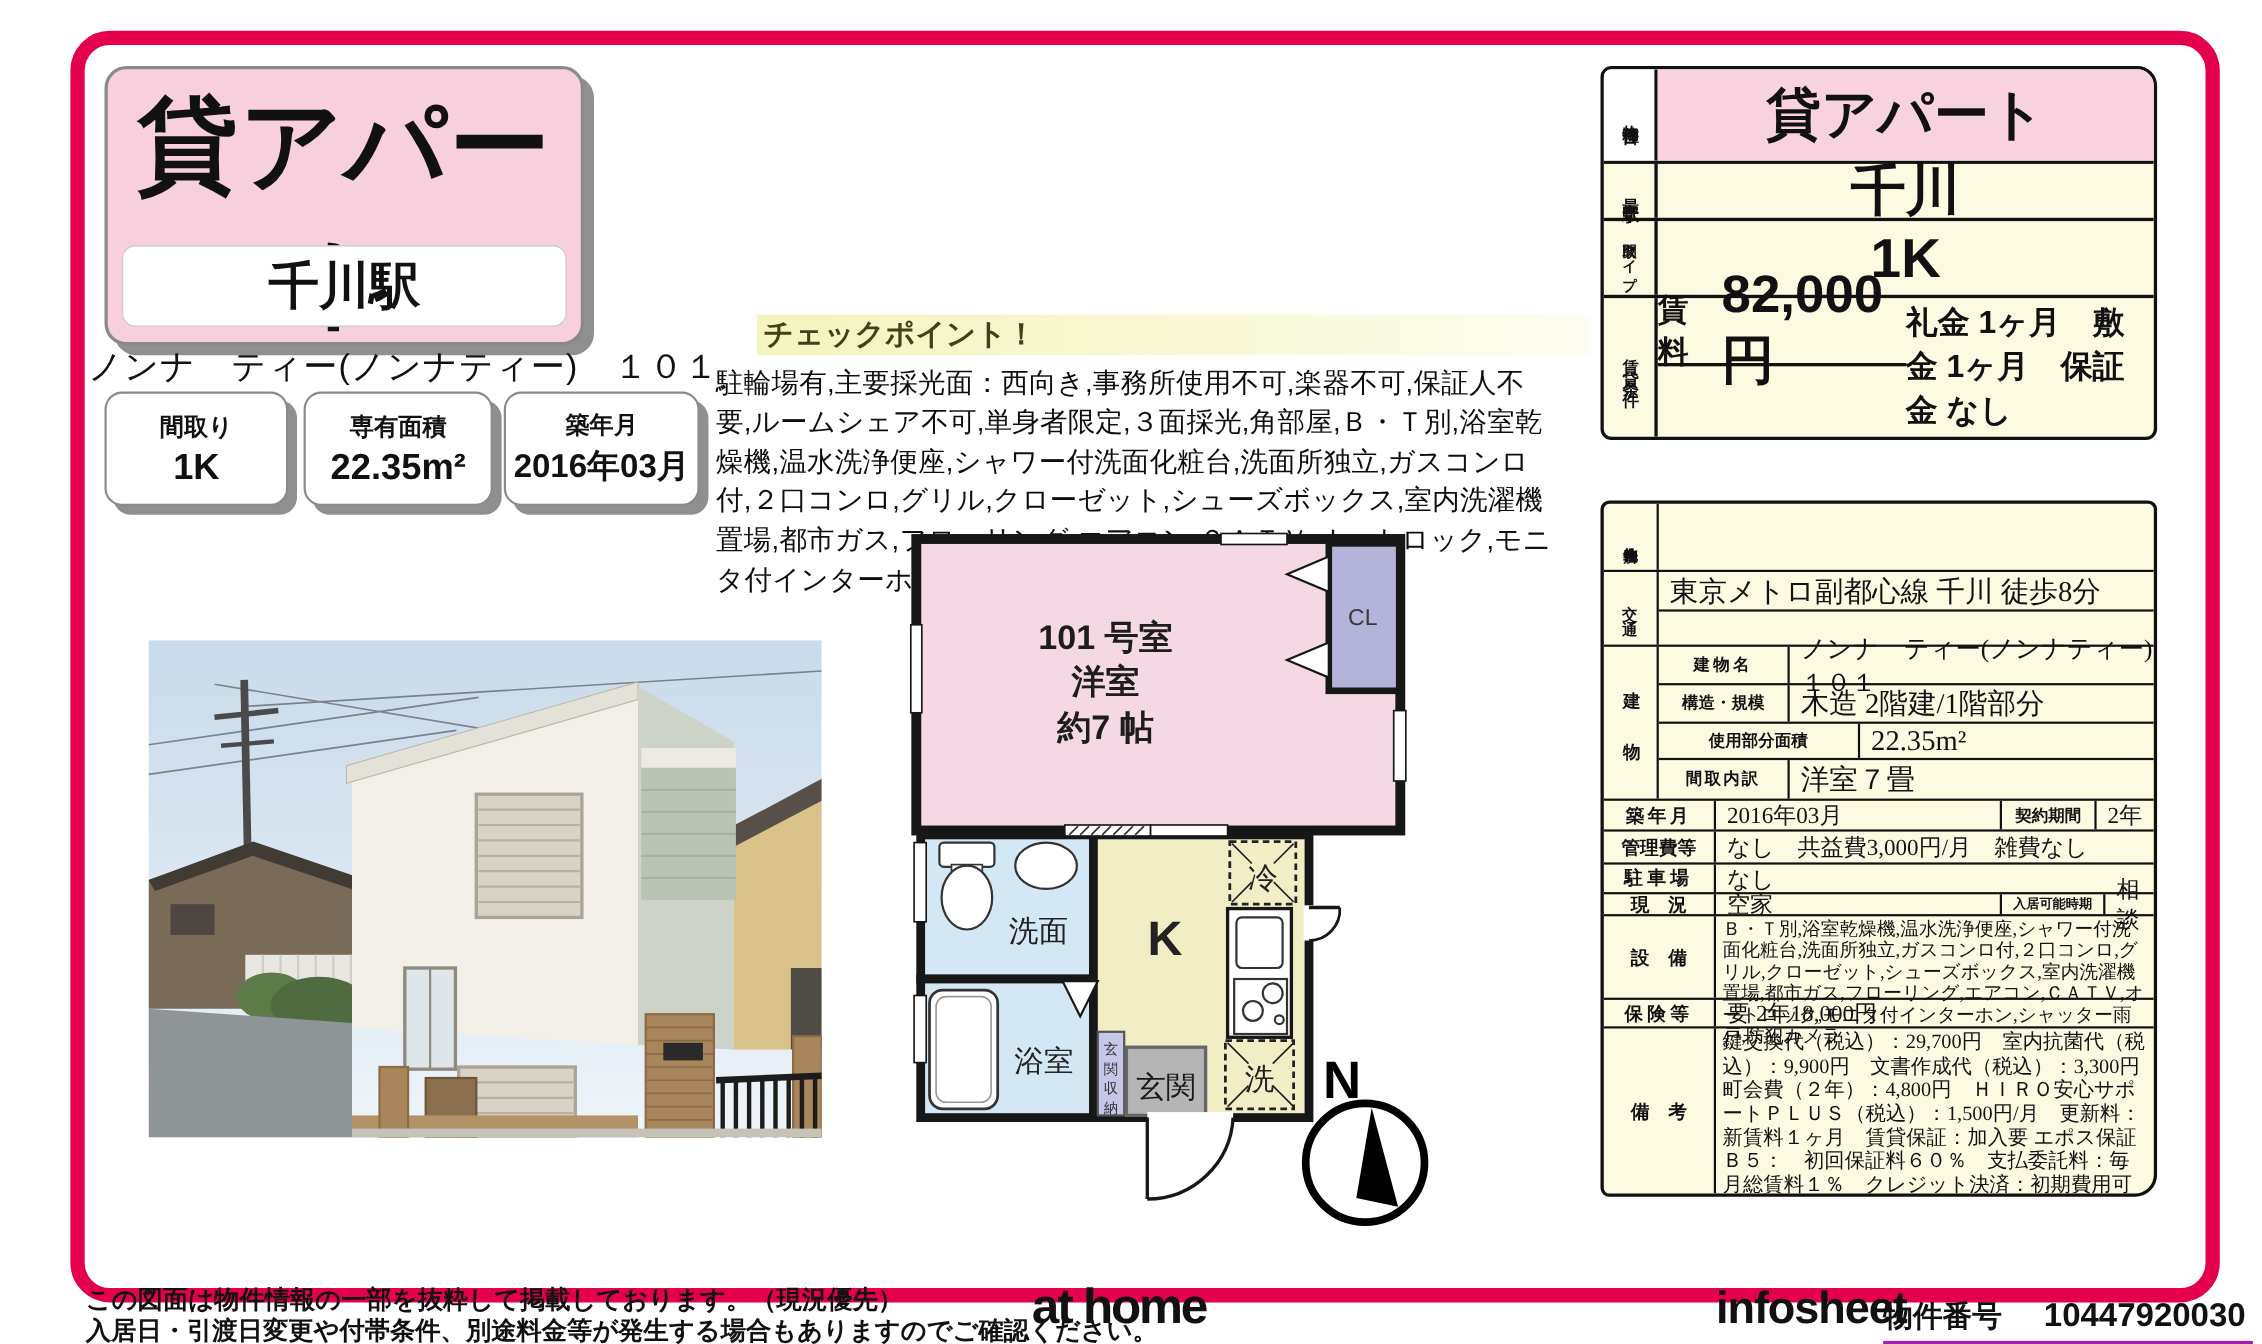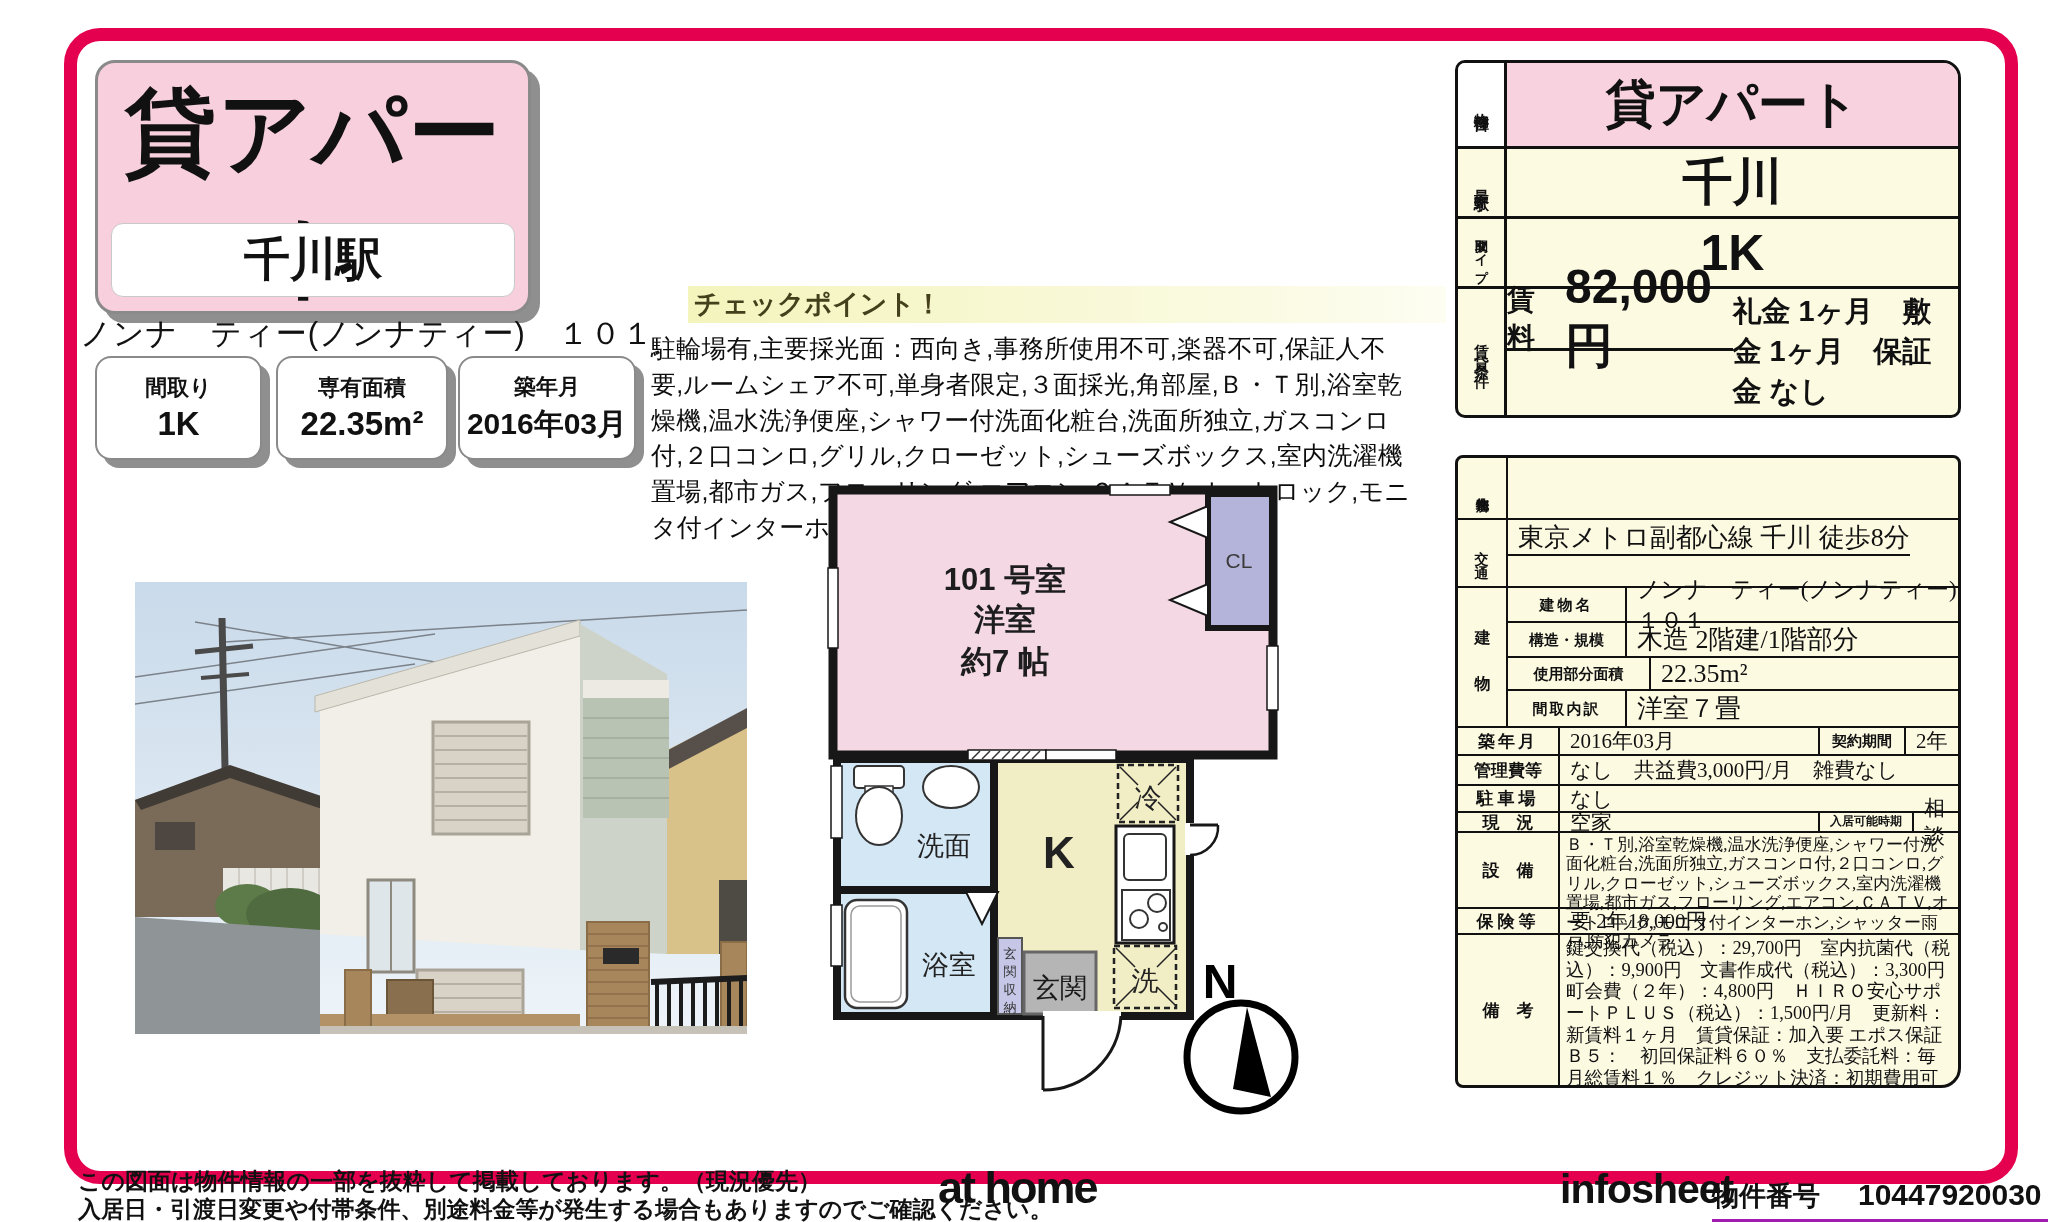--- a/index.html
+++ b/index.html
@@ -203,21 +203,21 @@
     <text x="192" y="516" text-anchor="middle" font-size="13" fill="#333">収</text>
     <text x="192" y="534" text-anchor="middle" font-size="13" fill="#333">納</text>
     <text x="402" y="520" text-anchor="middle" font-size="48" font-weight="800" fill="#000">N</text>
   </svg>
 
   <div class="tbl t1 abs">
     <div class="row" style="height:86px">
       <div class="vlab vt" style="background:#fff;letter-spacing:2px">物件種目</div>
       <div class="cell" style="background:#f9d2e0;font-size:50px;font-weight:800">貸アパート</div>
     </div>
-    <div class="row" style="height:70px">
+    <div class="row" style="height:52px">
       <div class="vlab vt" style="letter-spacing:4px">最寄駅</div>
       <div class="cell" style="font-size:50px;font-weight:700">千川</div>
     </div>
     <div class="row" style="height:70px">
       <div class="vlab vt" style="font-size:13px">間取タイプ</div>
       <div class="cell" style="font-size:50px;font-weight:700">1K</div>
     </div>
     <div class="row" style="height:126px">
       <div class="vlab vt" style="letter-spacing:10px">賃貸条件</div>
       <div style="flex:1;display:flex;">
@@ -229,38 +229,38 @@
       </div>
     </div>
   </div>
 
   <div class="tbl t2 abs">
     <div class="row2" style="height:62px">
       <div class="vlab2 vt" style="font-size:13px">物件所在地</div>
     </div>
     <div class="row2" style="height:68px">
       <div class="vlab2 vt" style="letter-spacing:14px">交通</div>
-      <div style="flex:1;display:flex;flex-direction:row">
+      <div style="flex:1;display:flex;flex-direction:column">
         <div class="sv serif" style="height:36px;border-bottom:2px solid #111;box-sizing:border-box;font-size:26px">東京メトロ副都心線 千川 徒歩8分</div>
         <div class="sv serif" style="flex:1;font-size:24px"></div>
       </div>
     </div>
     <div class="row2" style="height:140px">
       <div class="vlab2 vt" style="font-size:16px;letter-spacing:46px;padding-top:10px">建物</div>
       <div style="flex:1;display:flex;flex-direction:column">
         <div class="brow">
             <div class="bk" style="letter-spacing:3px">建物名</div>
           <div class="sv serif" style="flex:1;font-size:23px">ノンナ　ティー(ノンナティー)　１０１</div>
           </div>
         <div class="brow">
             <div class="bk">構造・規模</div>
           <div class="sv serif" style="flex:1;font-size:26px">木造 2階建/1階部分</div>
           </div>
         <div class="brow">
-            <div class="bk" style="padding:0 12px">使用部分面積</div>
+            <div class="bk" style="padding:0 32px">使用部分面積</div>
           <div class="sv serif" style="flex:1;font-size:26px">22.35m²</div>
           </div>
         <div class="brow">
             <div class="bk" style="letter-spacing:2px">間取内訳</div>
           <div class="sv serif" style="flex:1;font-size:26px">洋室７畳</div>
           </div>
       </div>
     </div>
     <div class="row2" style="height:28px">
       <div class="hlab" style="letter-spacing:3px">築年月</div>

